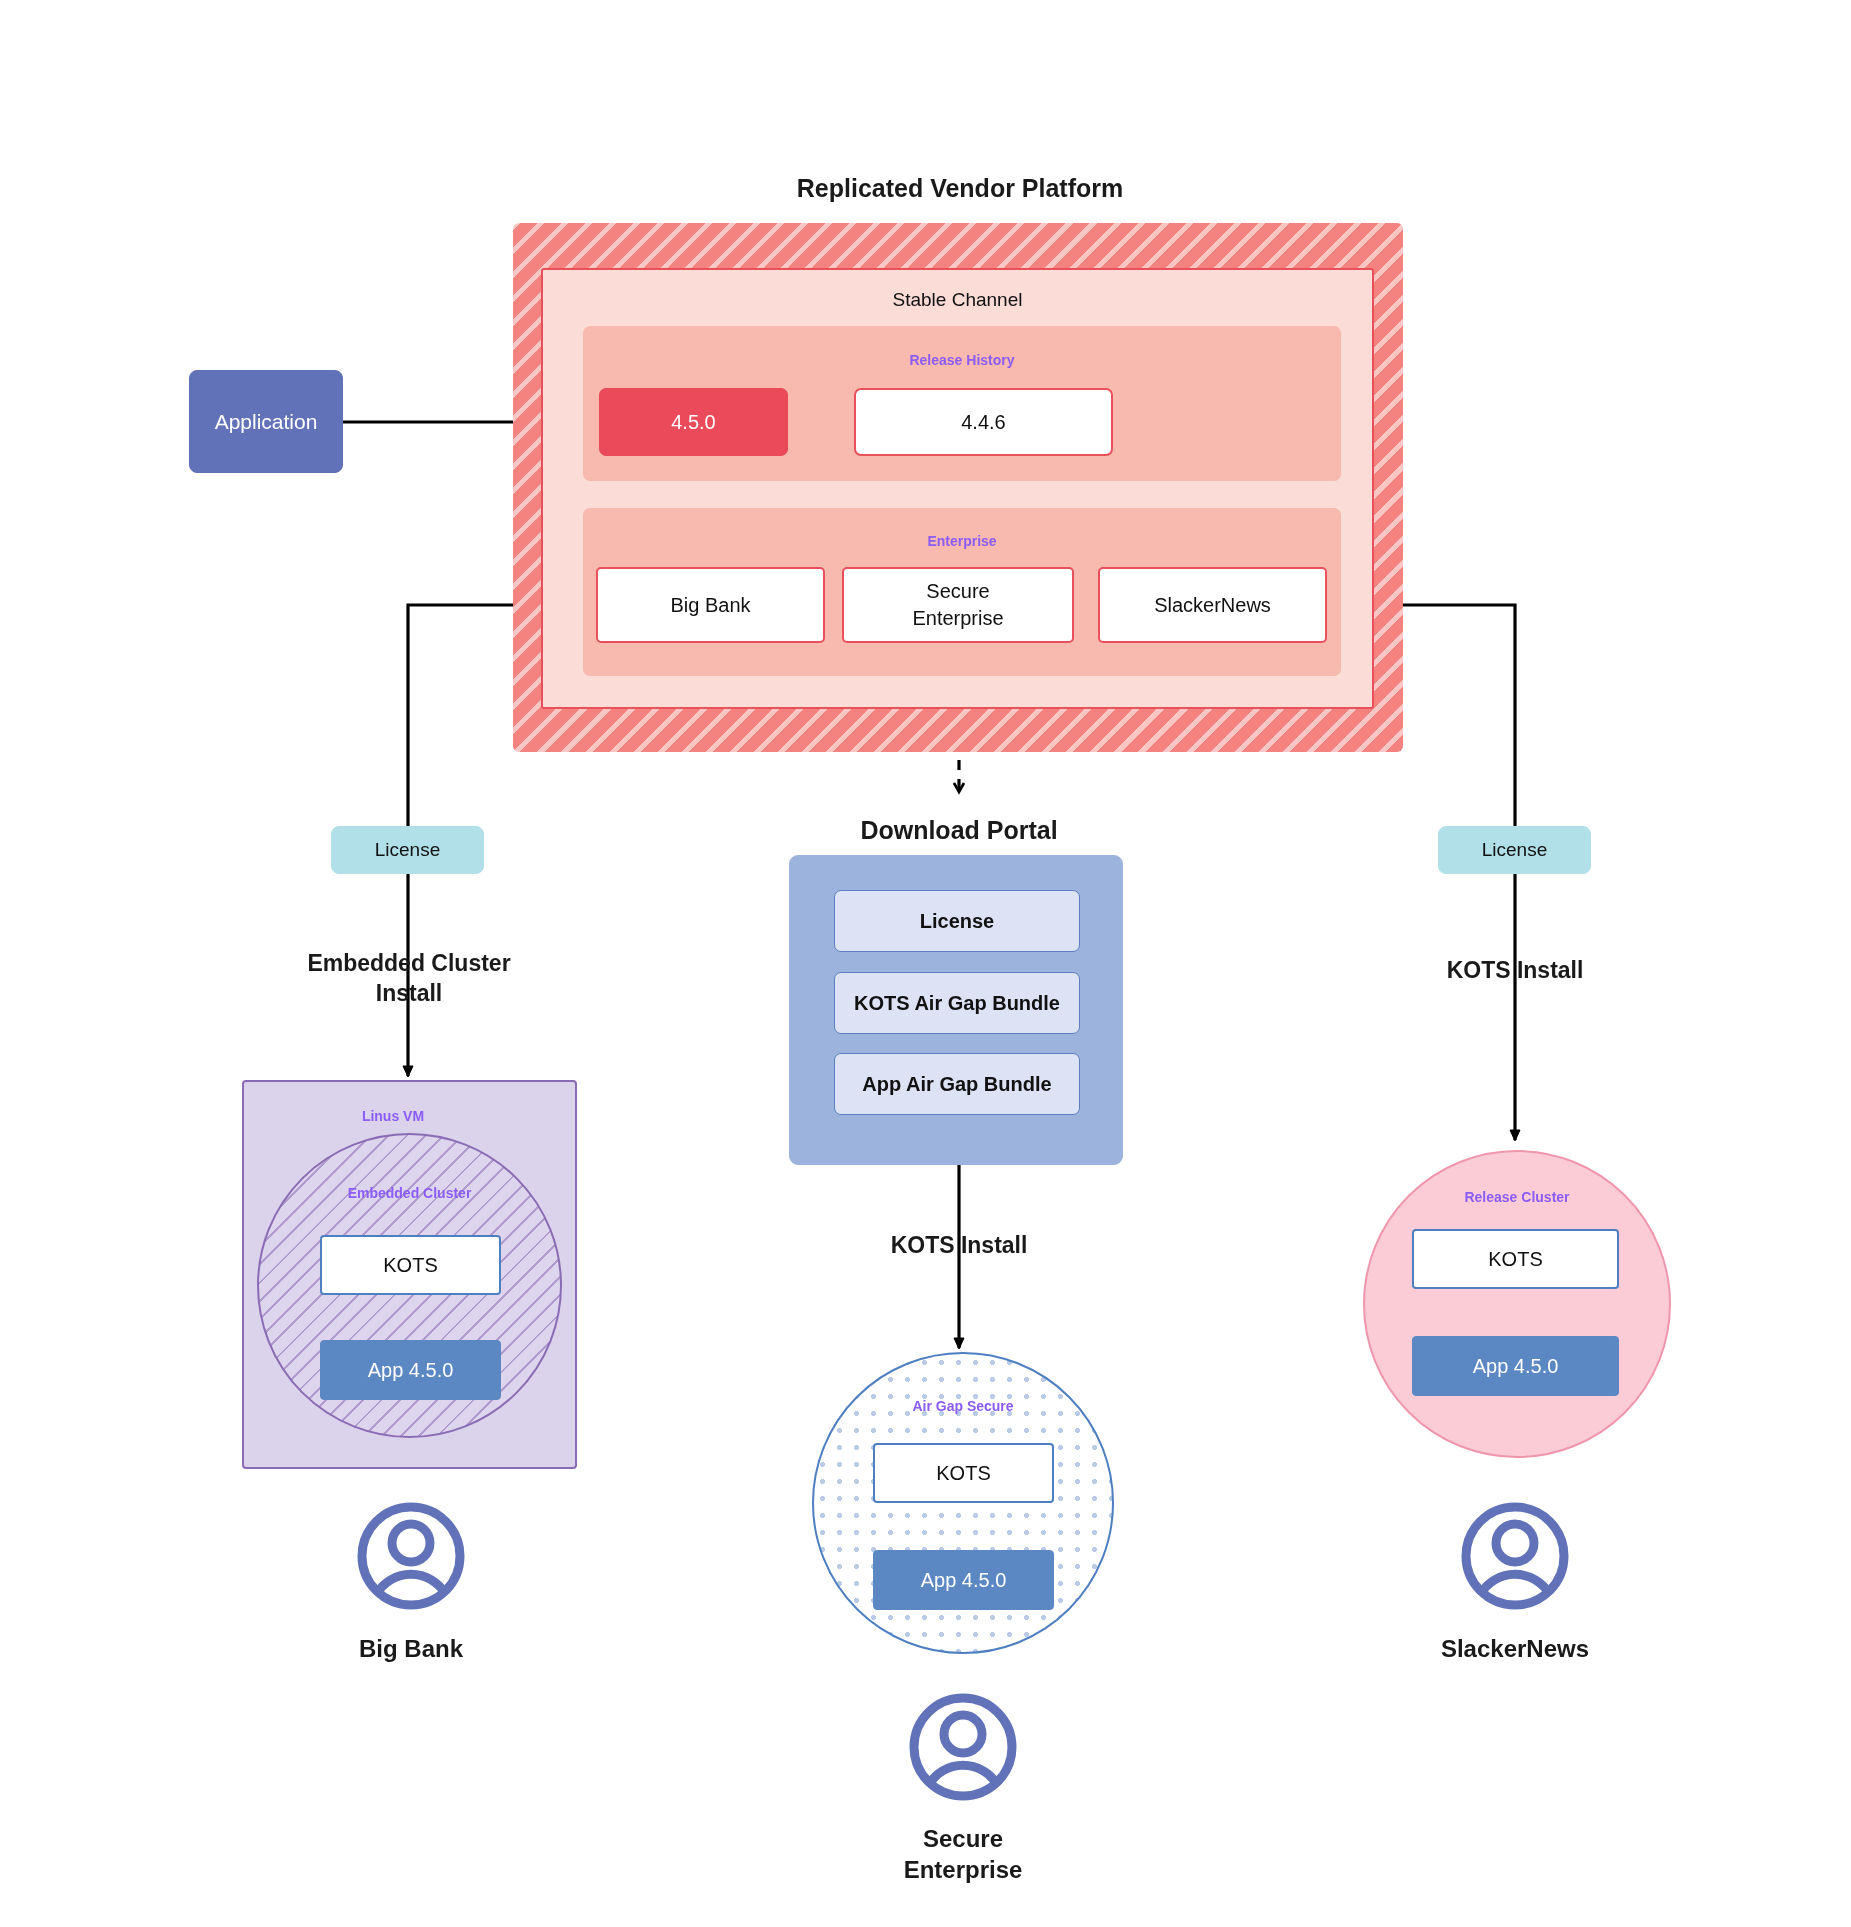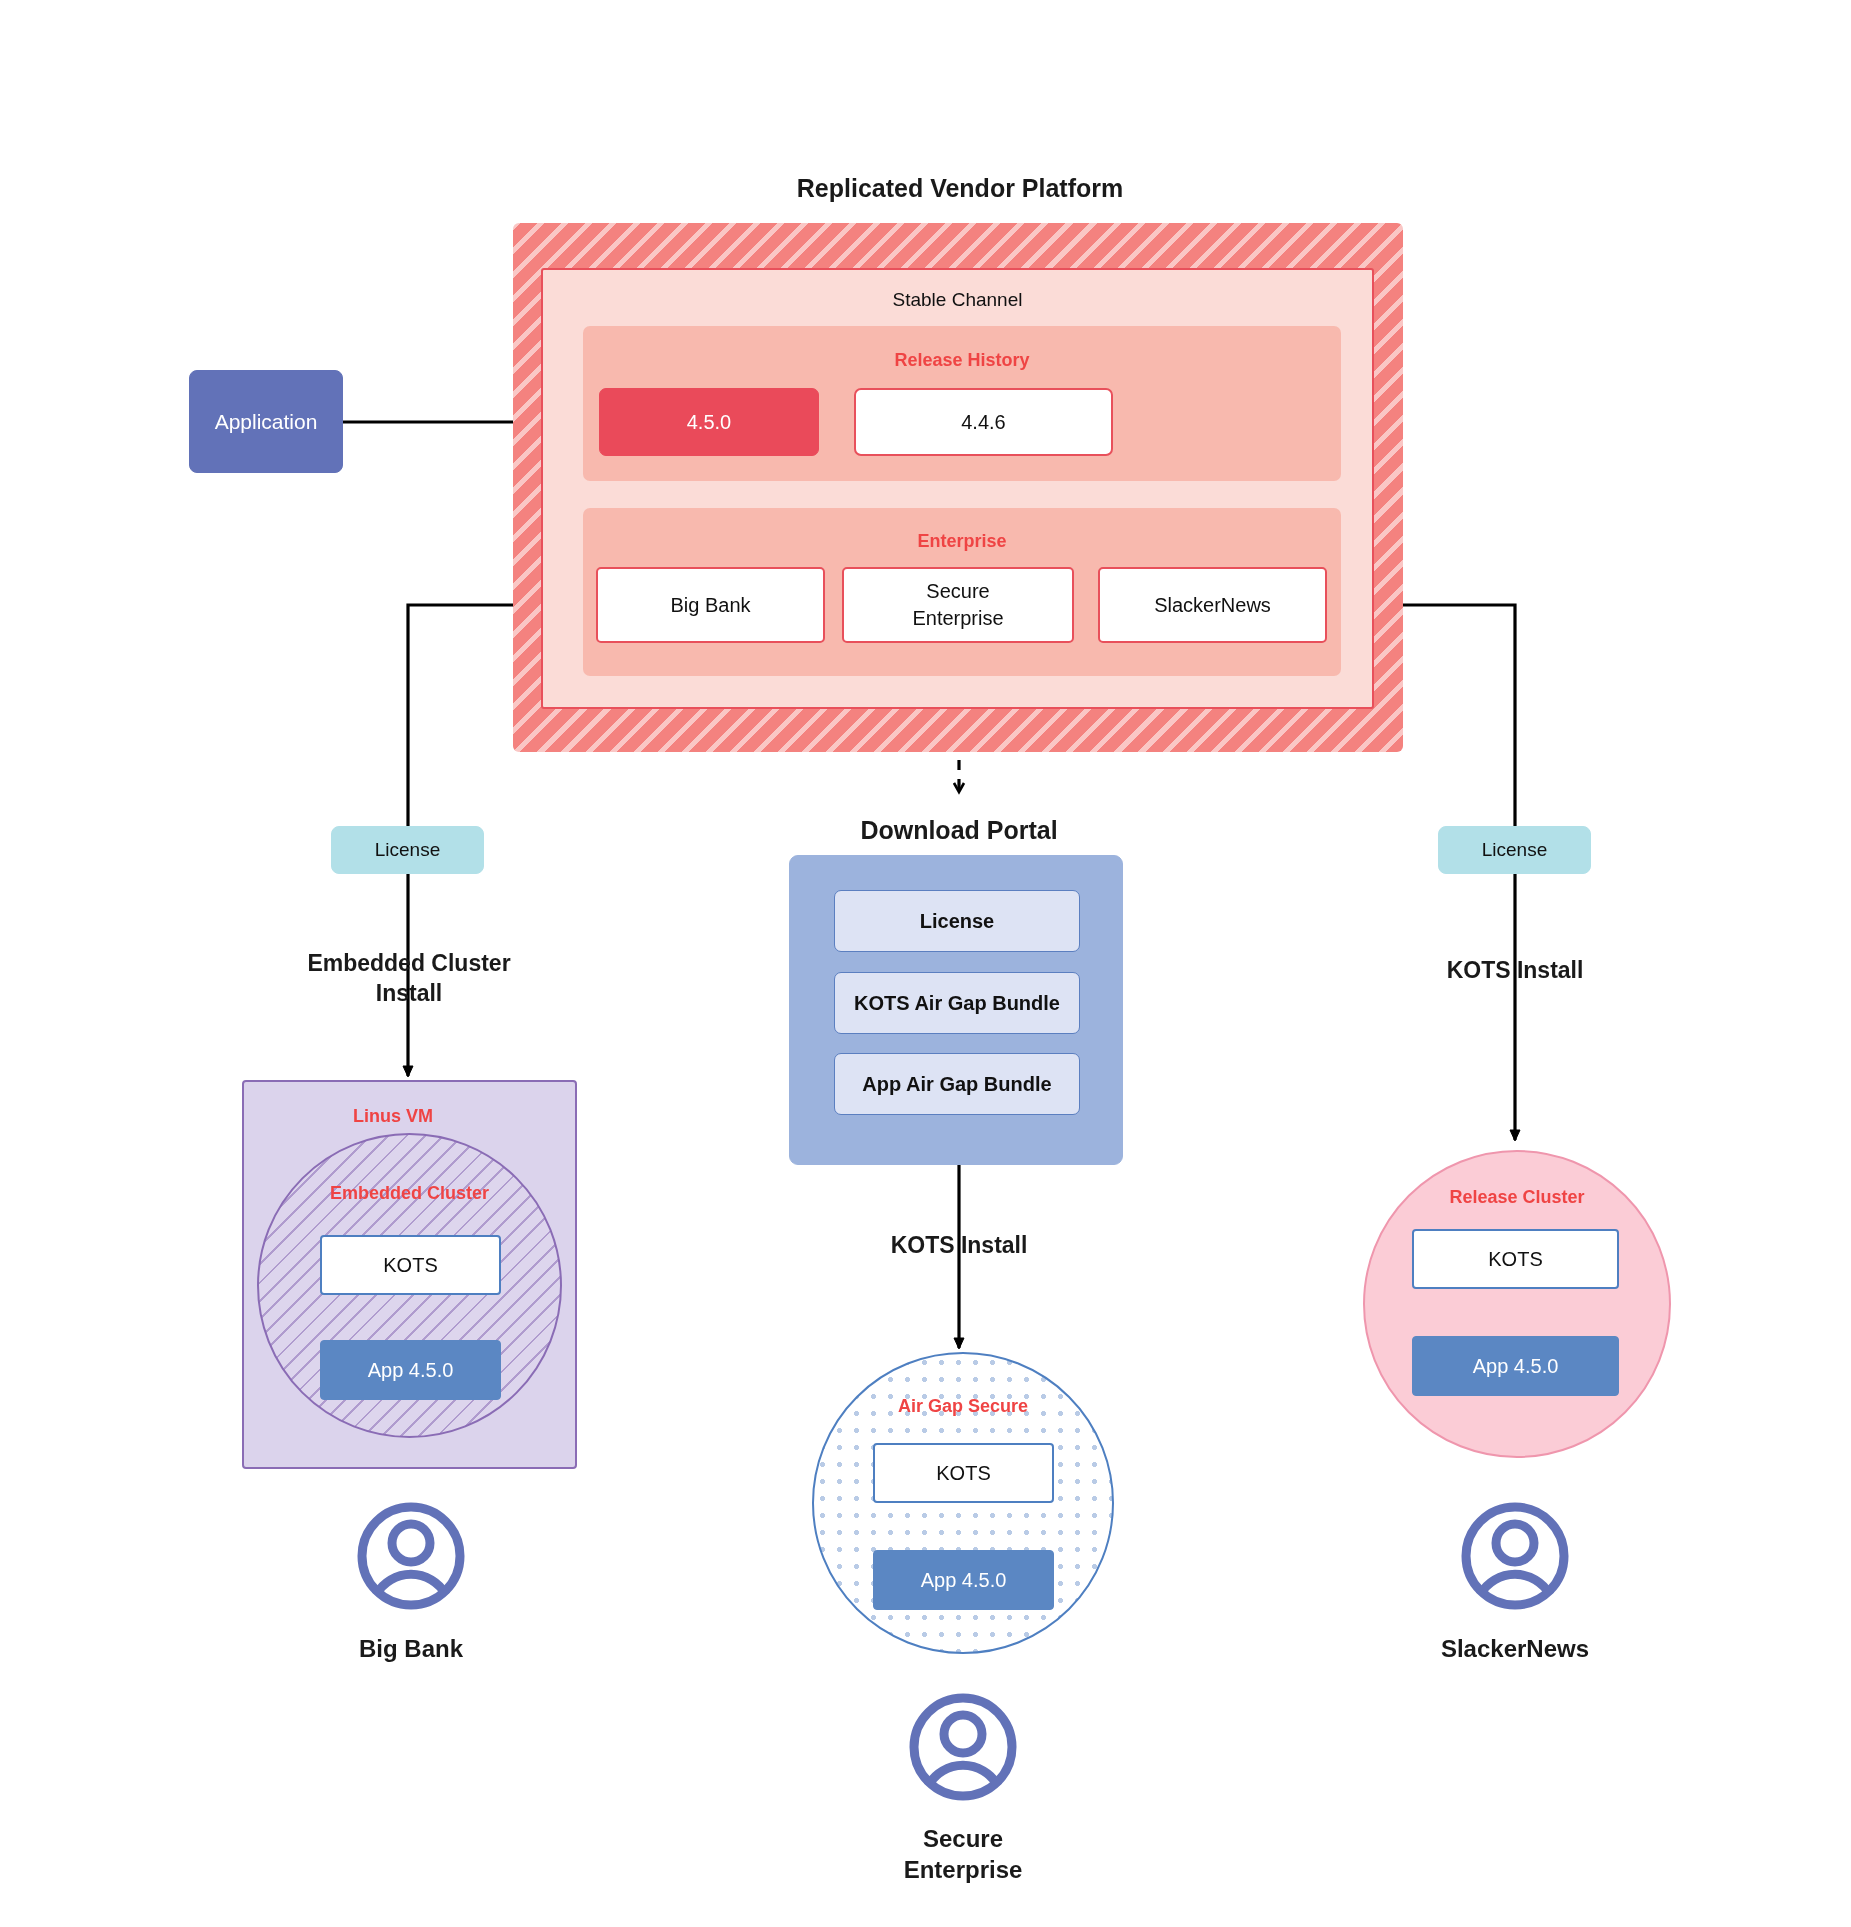--- a/index.html
+++ b/index.html
@@ -32,23 +32,23 @@
     font-weight: bold;
     color: #1a1a1a;
     line-height: 1.25;
   }
   .title-md {
     font-size: 19px;
     font-weight: normal;
     color: #111111;
   }
   .title-sm {
-    font-size: 18px;
-    font-weight: bold;
-    color: #ef4444;
+    font-size: 14px;
+    font-weight: bold;
+    color: #8b5cf6;
   }
   .edge-label {
     font-size: 23px;
     font-weight: bold;
     color: #1a1a1a;
     line-height: 1.3;
   }
   .cust-label {
     font-size: 24px;
     font-weight: bold;
@@ -234,21 +234,21 @@
   <div class="abs ctr title-lg" style="left:700px; top:172px; width:520px; height:34px;">Replicated Vendor Platform</div>
 
   <div class="abs" id="vendor-platform" style="left:513px; top:223px; width:890px; height:529px;"></div>
 
   <div class="abs" id="stable-channel" style="left:541px; top:268px; width:833px; height:441px;"></div>
   <div class="abs ctr title-md" style="left:541px; top:288px; width:833px; height:24px;">Stable Channel</div>
 
   <div class="abs inner-panel" style="left:583px; top:326px; width:758px; height:155px;"></div>
   <div class="abs ctr title-sm" style="left:583px; top:349px; width:758px; height:22px;">Release History</div>
 
-  <div class="abs ctr release-box current" style="left:599px; top:388px; width:220px; height:68px;">
+  <div class="abs ctr release-box current" style="left:599px; top:388px; width:189px; height:68px;">
     <span>4.5.0</span>
   </div>
   <div class="abs ctr release-box past" style="left:854px; top:388px; width:259px; height:68px;">
     <span>4.4.6</span>
   </div>
 
   <div class="abs inner-panel" style="left:583px; top:508px; width:758px; height:168px;"></div>
   <div class="abs ctr title-sm" style="left:583px; top:530px; width:758px; height:22px;">Enterprise</div>
 
   <div class="abs ctr customer-box" style="left:596px; top:567px; width:229px; height:76px;">

